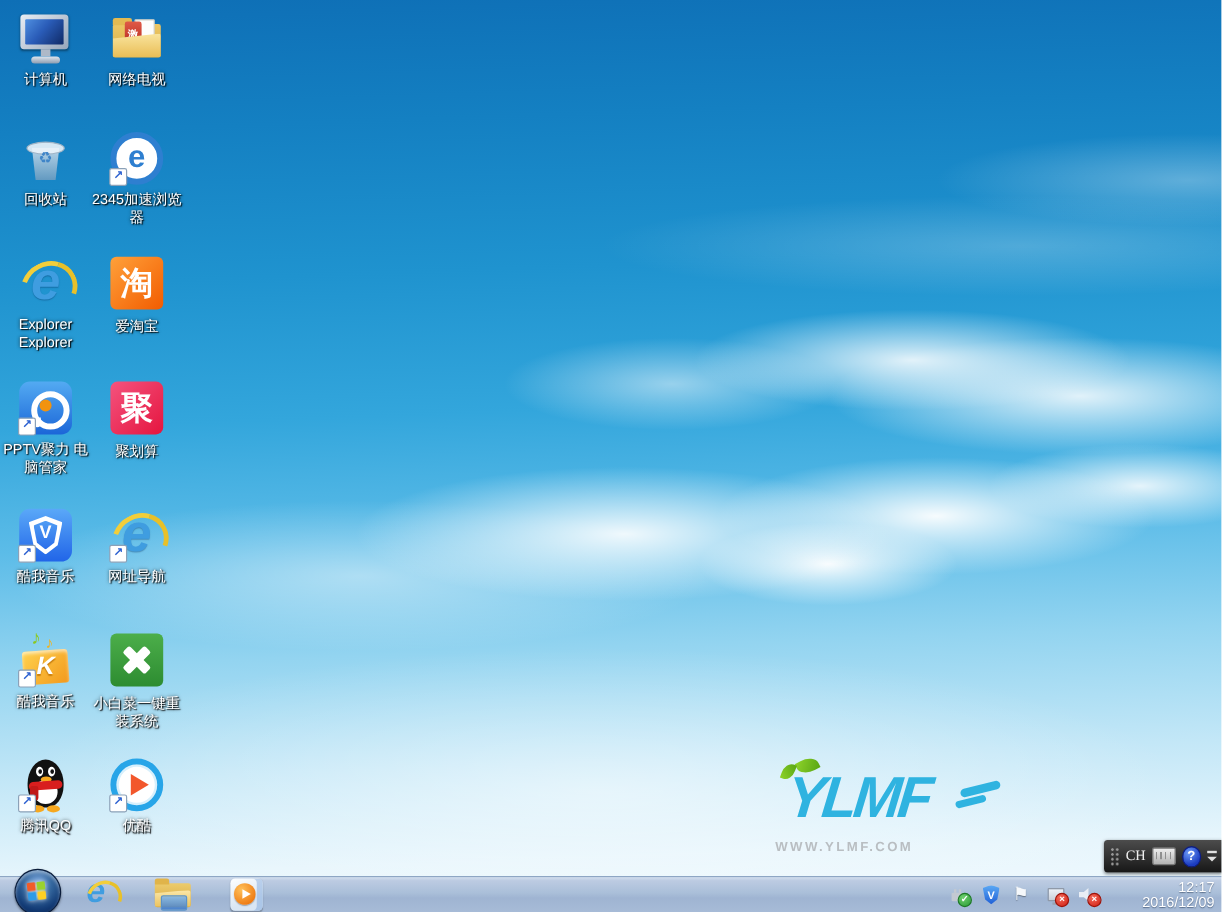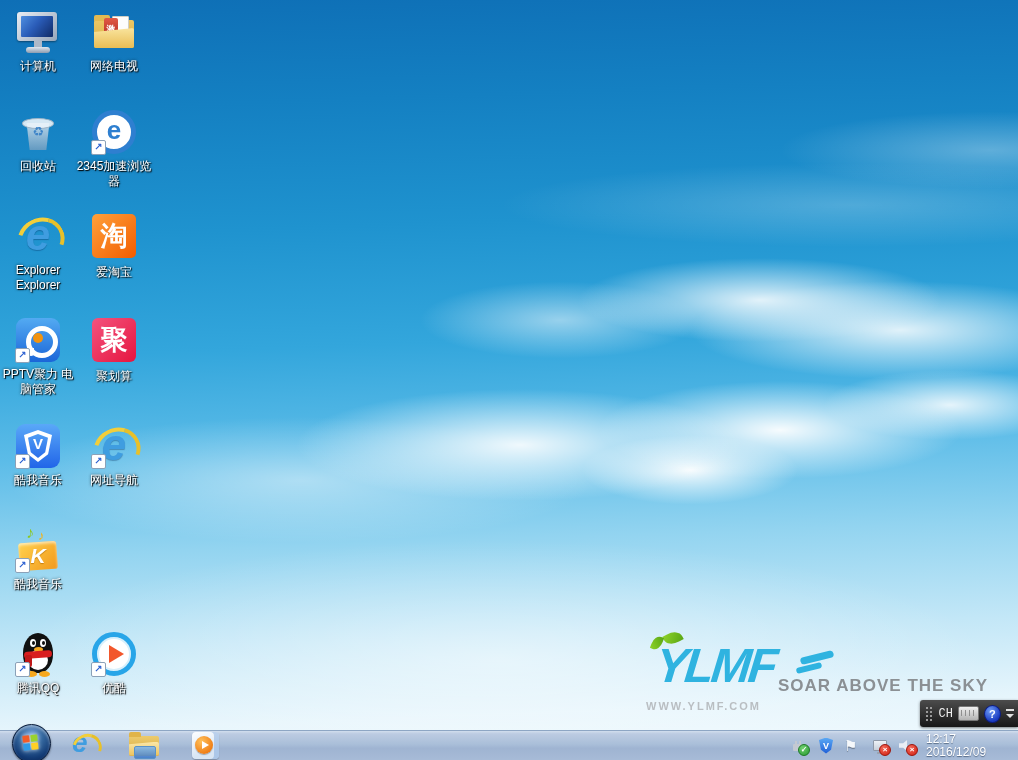--- a/index.html
+++ b/index.html
@@ -165,21 +165,21 @@
       color:#8b9094;letter-spacing:1px;white-space:nowrap;}
 
   
   #langbar{position:absolute;right:0;top:700px;width:98px;height:27px;
       background:linear-gradient(#4c4c4c,#171717);border-radius:3px 0 0 3px;
       display:flex;align-items:center;gap:5px;padding:0 4px 0 5px;box-sizing:border-box;
       box-shadow:0 1px 3px rgba(0,0,0,.5);}
   .grip{width:9px;height:16px;
       background-image:radial-gradient(circle,#9a9a9a 1px,transparent 1.2px);
       background-size:4px 4px;}
-  .lang-ch{color:#f0f0f0;font-size:12px;font-family:Liberation Mono, monospace;}
+  .lang-ch{color:#f0f0f0;font-size:12px;font-family:Liberation Serif, serif;}
   .kbd{width:20px;height:13px;border-radius:2px;border:1px solid #777;
       background:linear-gradient(#efefef,#b3b3b3);position:relative;}
   .kbd:after{content:"";position:absolute;left:2px;top:3px;right:2px;height:6px;
       background:repeating-linear-gradient(90deg,#8f8f8f 0 1px,transparent 1px 4px);}
   .helpc{width:16px;height:16px;border-radius:50%;
       background:radial-gradient(circle at 35% 30%,#6e9cf8,#1b3cc0 70%);
       border:1px solid #0c1d86;color:#fff;font:700 11px "Liberation Sans",sans-serif;
       text-align:center;line-height:16px;}
   .lb-ctrl{display:flex;flex-direction:column;align-items:center;gap:3px;margin-left:auto;}
   .lb-min{width:8px;height:2px;background:#e0e0e0;}
@@ -239,21 +239,21 @@
       clip-path:polygon(50% 0,100% 16%,86% 76%,50% 100%,14% 76%,0 16%);
       color:#fff;font:700 9px "Liberation Sans",sans-serif;text-align:center;line-height:16px;}
   .tr-flag{color:#f5f8fb;font-size:15px;line-height:18px;text-shadow:0 1px 1px rgba(0,0,0,.4);}
   .net-m{position:absolute;left:2px;top:3px;width:12px;height:9px;border:1px solid #8f99a8;
       border-radius:1px;background:linear-gradient(#eef2f7,#c8d0da);}
   .net-m:after{content:"";position:absolute;left:3px;bottom:-4px;width:6px;height:2px;background:#9aa4b2;}
   .spk{position:absolute;left:1px;top:3px;width:13px;height:12px;background:#e9eef5;
       clip-path:polygon(0 32%,32% 32%,62% 5%,62% 95%,32% 68%,0 68%);
       filter:drop-shadow(0 1px 1px rgba(0,0,0,.35));}
   
-  .clock{width:86px;text-align:left;color:#fff;font-size:12px;line-height:13px;
+  .clock{width:86px;text-align:right;color:#fff;font-size:12px;line-height:13px;
       text-shadow:0 1px 1px rgba(20,40,70,.55);padding-right:6px;cursor:default;}
 </style>
 </head>
 <body>
 
 <div id="desktop">
   <div id="clouds"></div>
 
   <div class="cell c1 r1">
     <div class="ic computer">
@@ -350,20 +350,29 @@
     <div class="ic kuwo">
       <span class="n1">♪</span>
         <span class="n2">♪</span>
       <div class="box"></div>
         <div class="k">K</div>
       <span class="sc">↗</span>
     </div>
     <div class="lbl">酷我音乐</div>
   </div>
 
+  <div class="cell c2 r6">
+    <div class="ic">
+      <div class="xbc">
+          <i class="a"></i>
+          <i class="b"></i>
+        </div>
+    </div>
+    <div class="lbl">小白菜一键重装系统</div>
+  </div>
 
   <div class="cell c1 r7">
     <div class="ic qq">
       <div class="bodyb"></div>
         <div class="belly"></div>
       <div class="eye eL"></div>
         <div class="eye eR"></div>
       <div class="pu pL"></div>
         <div class="pu pR"></div>
       <div class="beak"></div>
@@ -387,21 +396,20 @@
 
   <div id="watermark">
     <span class="leaf l1"></span>
     <span class="leaf l2"></span>
     <div class="wm-logo">YLMF</div>
     <div class="wm-swoosh">
         <i class="s1"></i>
         <i class="s2"></i>
       </div>
     <div class="wm-url">WWW.YLMF.COM</div>
-    <div class="wm-slogan">SOAR ABOVE THE SKY</div>
   </div>
 
   <div id="langbar">
     <div class="grip"></div>
     <div class="lang-ch">CH</div>
     <div class="kbd"></div>
     <div class="helpc">?</div>
     <div class="lb-ctrl">
       <div class="lb-min"></div>
       <div class="lb-arr"></div>

